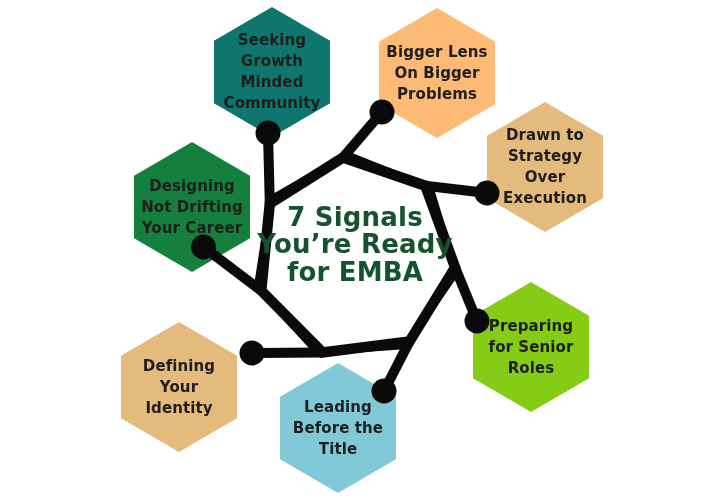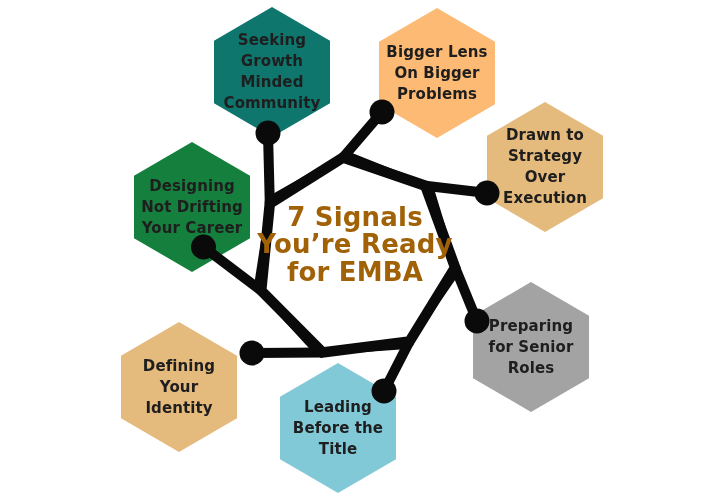--- a/index.html
+++ b/index.html
@@ -13,21 +13,21 @@
     display:flex; align-items:center; justify-content:center;
   }
   .hex span {
     display:block; text-align:center; font-size:15px; font-weight:600;
     line-height:1.4; color:#1e1e1e; white-space:pre-line; letter-spacing:0.1px;
   }
   .web { position:absolute; left:0; top:0; z-index:2; pointer-events:none; }
   .center-title {
     position:absolute; left:240px; top:204px; width:230px; z-index:3;
     text-align:center; font-size:26px; font-weight:800; line-height:1.05;
-    color:#a16207; white-space:pre-line; letter-spacing:0.2px;
+    color:#14532d; white-space:pre-line; letter-spacing:0.2px;
   }
 </style>
 </head>
 <body>
 
 <div class="canvas">
 
   <div class="hex" style="left: 206px; top: 7px; background-color: #0f766e; margin-left: 8px;">
     <span>Seeking
 Growth
@@ -38,21 +38,21 @@
     <span>Bigger Lens
 On Bigger
 Problems</span>
   </div>
   <div class="hex" style="left: 487px; top: 102px; background-color: rgb(229, 186, 125);">
     <span>Drawn to
 Strategy
 Over
 Execution</span>
   </div>
-  <div class="hex" style="left: 473px; top: 282px; background-color: #a3a3a3;">
+  <div class="hex" style="left: 473px; top: 282px; background-color: #84cc16;">
     <span>Preparing
 for Senior
 Roles</span>
   </div>
   <div class="hex" style="left: 280px; top: 363px; background-color: rgb(130, 201, 216);">
     <span>Leading
 Before the
 Title</span>
   </div>
   <div class="hex" style="left: 121px; top: 322px; background-color: rgb(229, 186, 125);">

